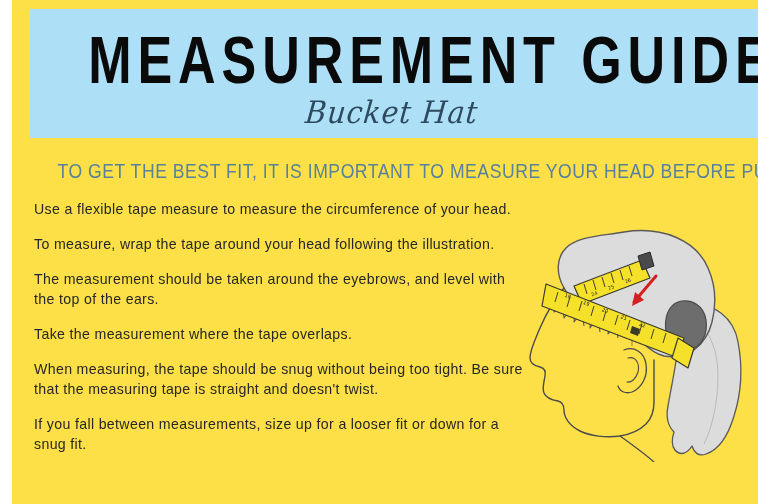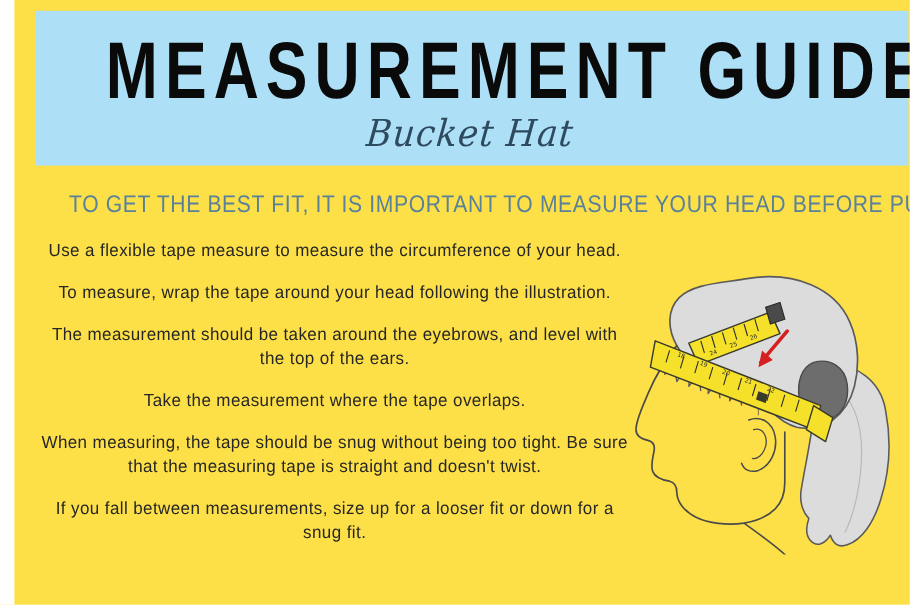--- a/index.html
+++ b/index.html
@@ -86,21 +86,20 @@
     transform-origin: center top;
     white-space: nowrap;
   }
 
   
   .body-copy {
     position: absolute;
     left: 22px;
     top: 199px;
     width: 505px;
-    text-align: center;
   }
   .copy-para {
     font-family: "Liberation Sans Narrow", "Liberation Sans", sans-serif;
     font-weight: 400;
     font-size: 14.6px;
     line-height: 20px;
     letter-spacing: 0.35px;
     color: #262626;
     margin: 0 0 15px 0;
     transform: scaleX(0.97);

